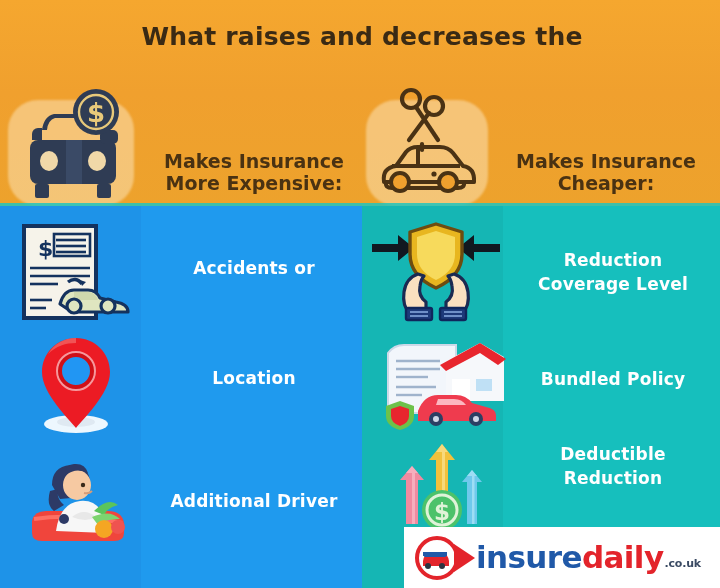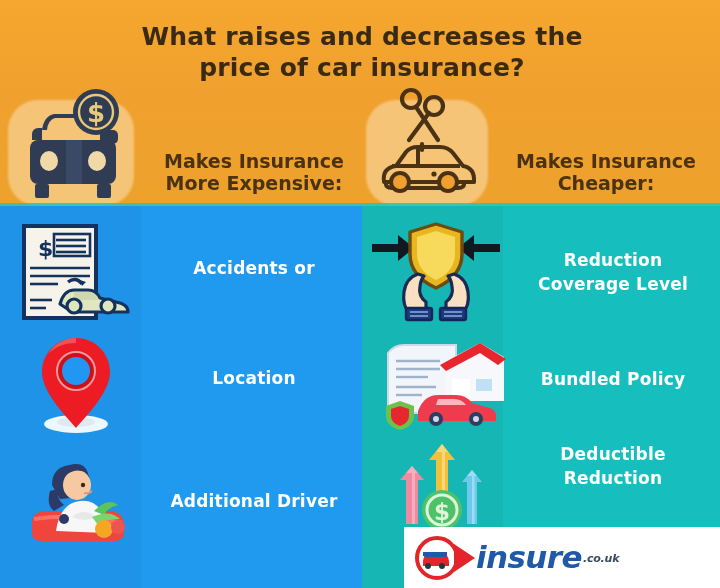--- a/index.html
+++ b/index.html
@@ -49,39 +49,38 @@
   .label.r3{left:506px;top:442px;width:214px;}
 
   
   .ico{position:absolute;}
   svg{display:block;overflow:visible;}
 
   
   .logobar{position:absolute;left:404px;top:527px;width:316px;height:61px;background:#ffffff;
     display:flex;align-items:center;padding-left:10px;box-sizing:border-box;}
   .logo-mark{position:relative;width:62px;height:46px;flex:0 0 auto;}
-  .logo-text{font-size:31px;font-weight:700;letter-spacing:-.6px;line-height:1;display:flex;align-items:flex-start;font-style:italic;}
+  .logo-text{font-size:31px;font-weight:700;letter-spacing:-.6px;line-height:1;display:flex;align-items:center;}
   .logo-text .w1{color:#2059a8;}
   .logo-text .w2{color:#e3242b;}
   .logo-text .w3{color:#3a4a63;font-size:11px;font-weight:700;letter-spacing:-.2px;margin-left:1px;margin-top:11px;}
 </style>
 </head>
 <body>
 
 <div class="poster">
 
   <div class="band-top">
     <div class="glow g1"></div>
     <div class="glow g2"></div>
     <div class="teal-hair"></div>
   </div>
 
   <div class="title">
     <span>What raises and decreases the</span>
-    <span>price of car insurance?</span>
   </div>
 
   <div class="ico" style="left:8px;top:84px;">
     <svg width="130" height="116" viewBox="0 0 130 116">
       <g fill="#2f3c54">
         <path d="M24,56 L24,50 a6,6 0 0 1 6,-6 l4,0 l0,12 z"></path>
         <path d="M34,46 q2,-14 12,-16 l26,0 q4,1 6,6 l-4,2 q-2,-4 -5,-4 l-22,0 q-7,2 -8,12 z"></path>
         <rect x="22" y="56" width="86" height="44" rx="8"></rect>
         <rect x="92" y="46" width="18" height="14" rx="5"></rect>
         <rect x="27" y="100" width="14" height="14" rx="2"></rect>
@@ -298,17 +297,18 @@
           <path d="M9,26 q1,-7 6,-7 l14,0 q5,0 6,7 l0,5 l-26,0 z" fill="#e3242b"></path>
           <path d="M10,22 l22,0 l-2,-4 l-18,0 z" fill="#2059a8"></path>
           <rect x="9" y="17" width="24" height="4" fill="#2059a8"></rect>
           <circle cx="14" cy="31" r="3" fill="#2b3340"></circle>
           <circle cx="28" cy="31" r="3" fill="#2b3340"></circle>
         </g>
       </svg>
     </div>
     <div class="logo-text">
       <span class="w1">insure</span>
+        <span class="w2">daily</span>
         <span class="w3">.co.uk</span>
     </div>
   </div>
 
 </div>
 
 </body></html>

